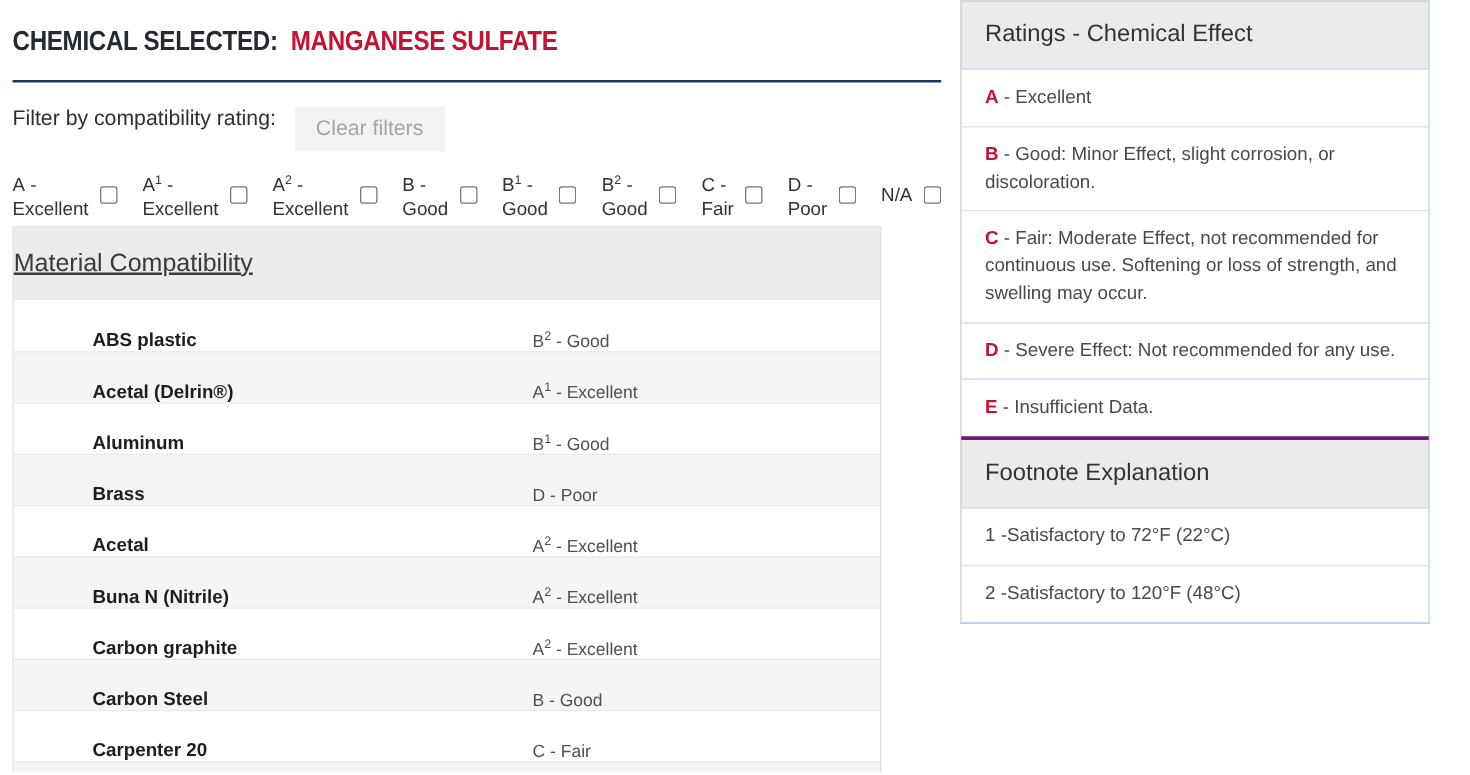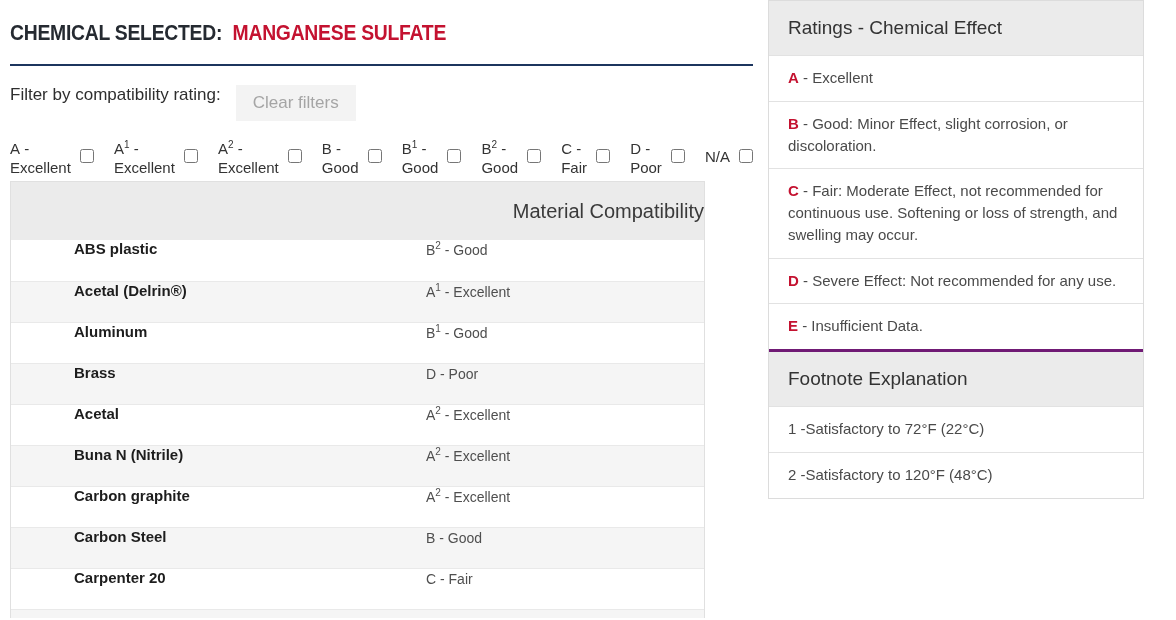--- a/index.html
+++ b/index.html
@@ -23,23 +23,23 @@
                font-size:17px; font-family:inherit; padding:8px 17px; cursor:pointer; }
 
   .options { margin-top:13px; display:flex; justify-content:space-between; align-items:center; width:743px; }
   .opt { display:flex; align-items:center; gap:9px; cursor:pointer; }
   .opt-label { font-size:15px; line-height:19px; color:#333; }
   .opt-label sup { font-size:10px; }
   .opt input { width:14px; height:14px; accent-color:#fff; }
 
   
   .table { margin-top:4px; width:695px; border:1px solid #e0e0e0; border-bottom:none; }
-  .t-header { background:#ebebeb; text-align:right; font-size:20px; color:#3a3a3a;
-              padding:18px 0 17px 0; }
-  .t-row { position:relative; height:41px; display:flex; align-items:flex-start; border-top:1px solid #e9e9e9; }
+  .t-header { background:#ebebeb; text-align:left; font-size:20px; color:#3a3a3a;
+              padding:18px 0 17px 0;text-decoration:underline; }
+  .t-row { position:relative; height:41px; display:flex; align-items:flex-end; border-top:1px solid #e9e9e9; }
   .t-row.alt { background:#f5f5f5; }
   .t-row .mat { padding-left:63px; font-size:15px; font-weight:bold; color:#1d1d1d; }
   .t-row .rating { position:absolute; left:415px; font-size:14px; color:#4f4f4f; }
   .t-row .rating sup { font-size:10px; }
   .t-row.partial { height:9px; }
 
   
   .side { position:absolute; left:768px; top:0; width:376px; border:1px solid #dcdcdc; background:#3b82f6; }
   .s-header { background:#ebebeb; font-size:19px; color:#333; padding:16px 19px; }
   .s-item { border-top:1px solid #e2e2e2; padding:11px 19px 12px 19px; font-size:15px;

